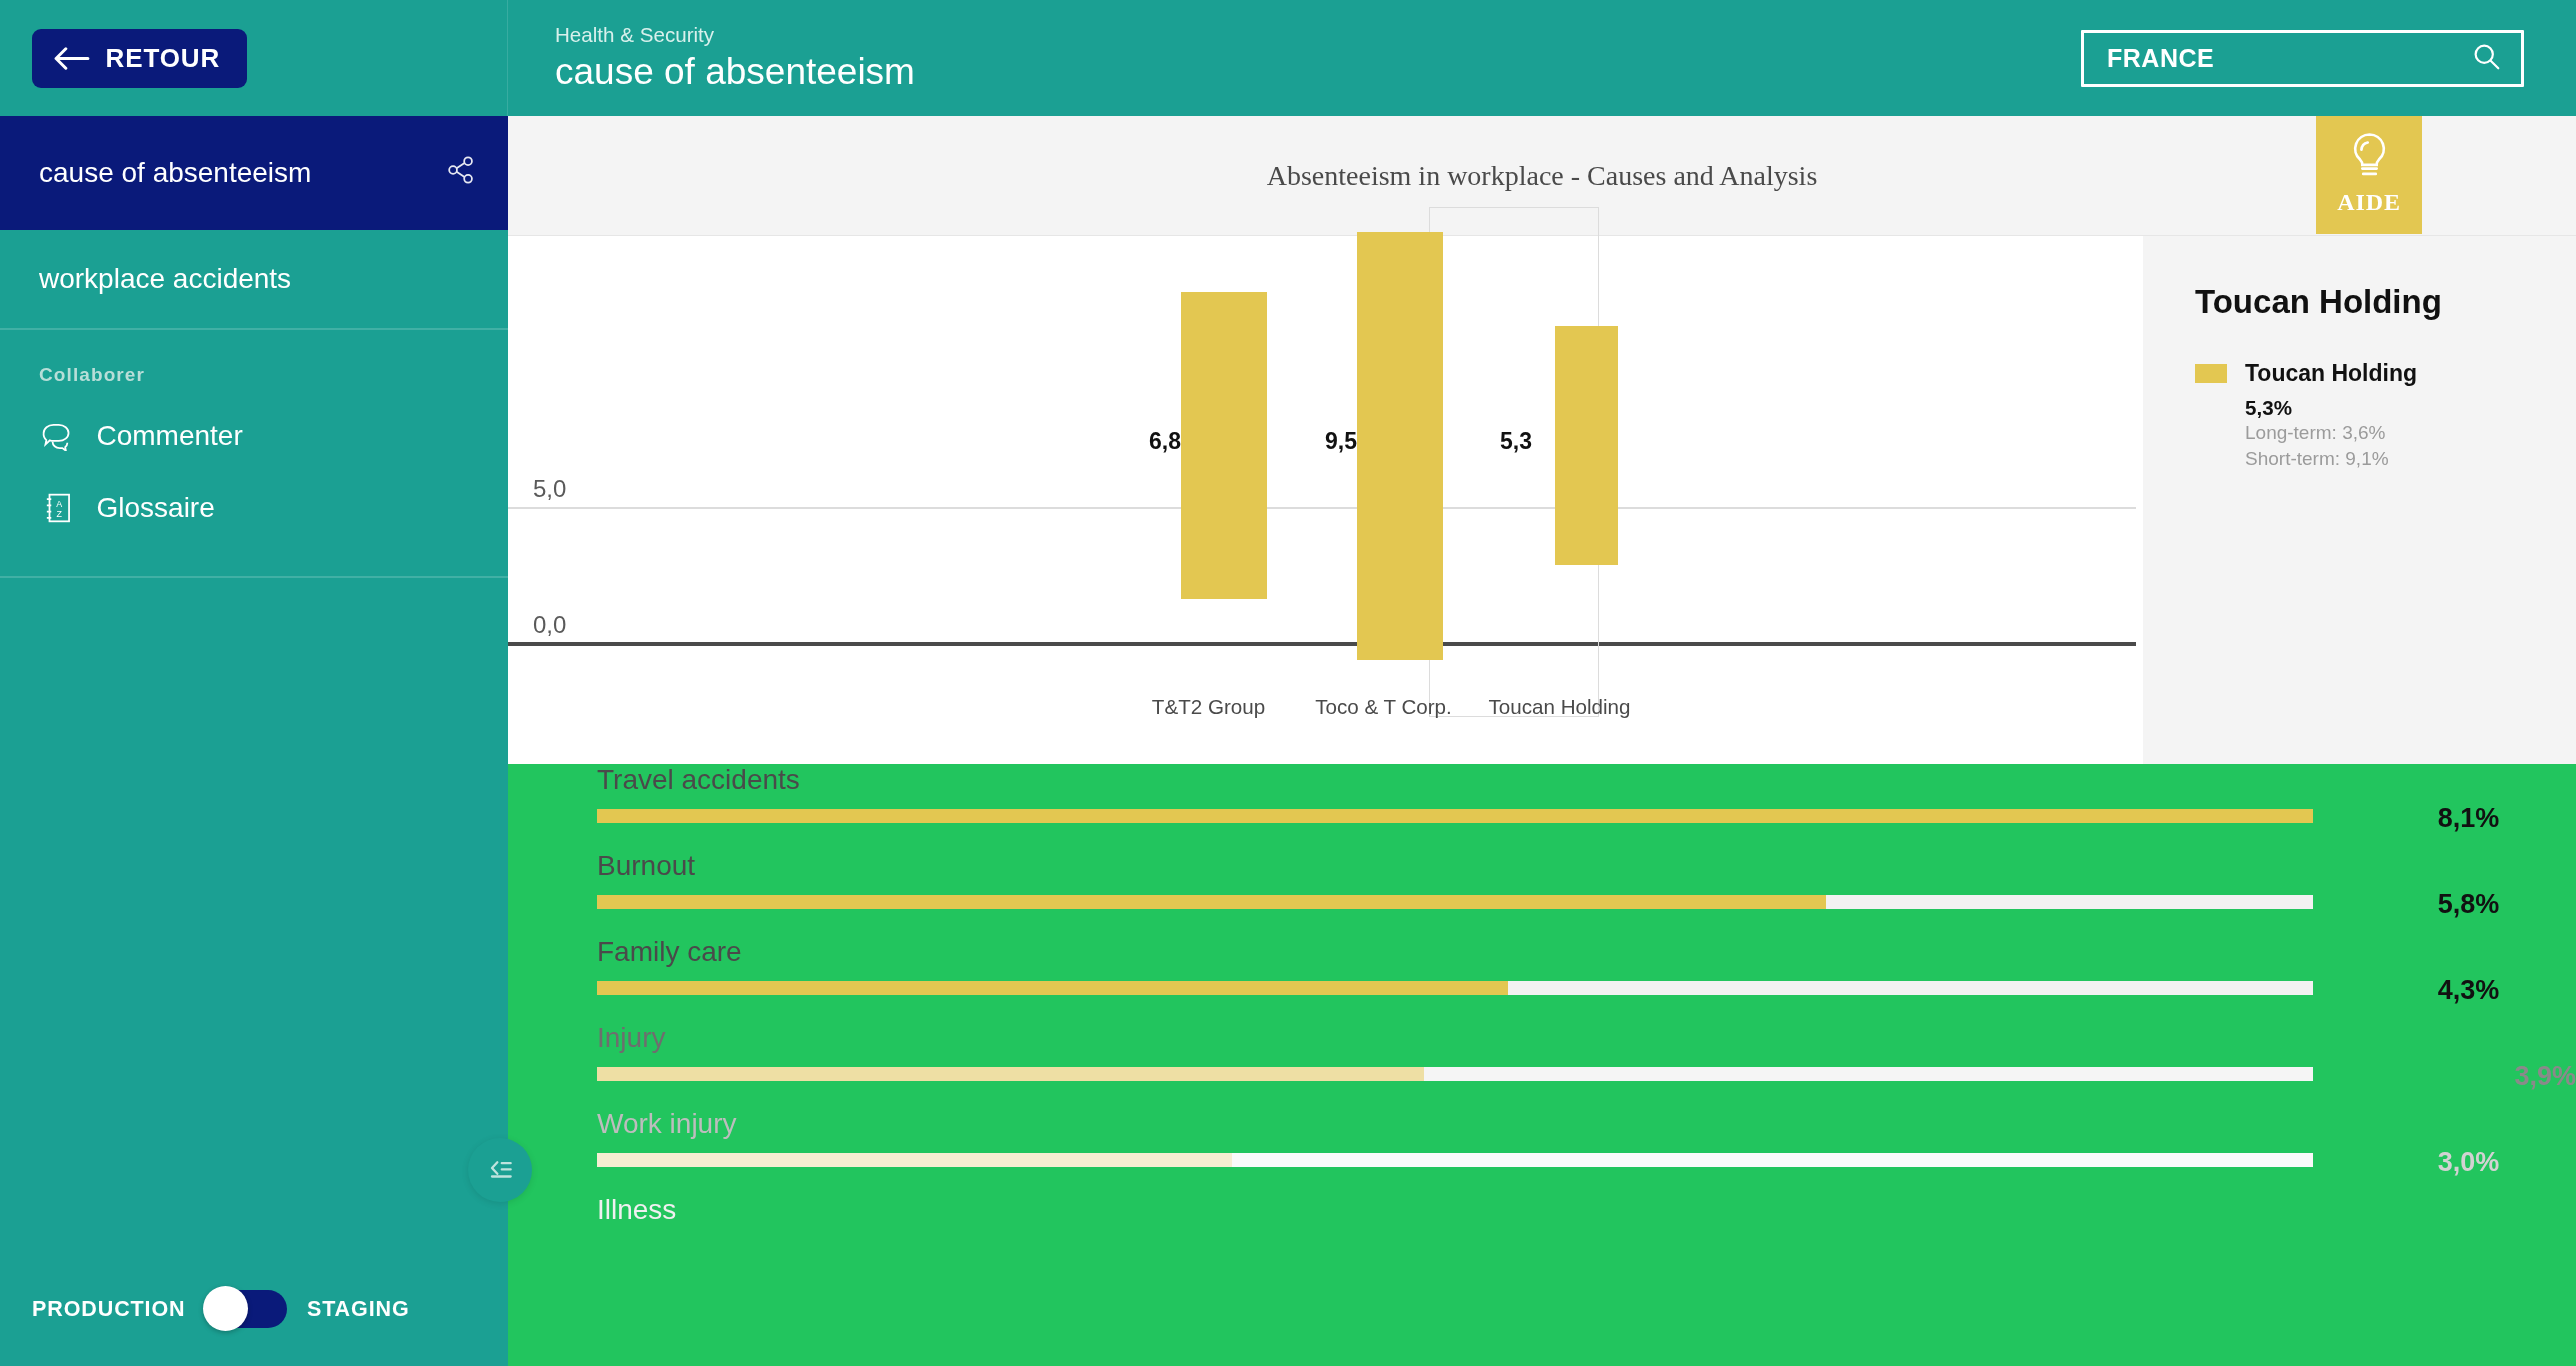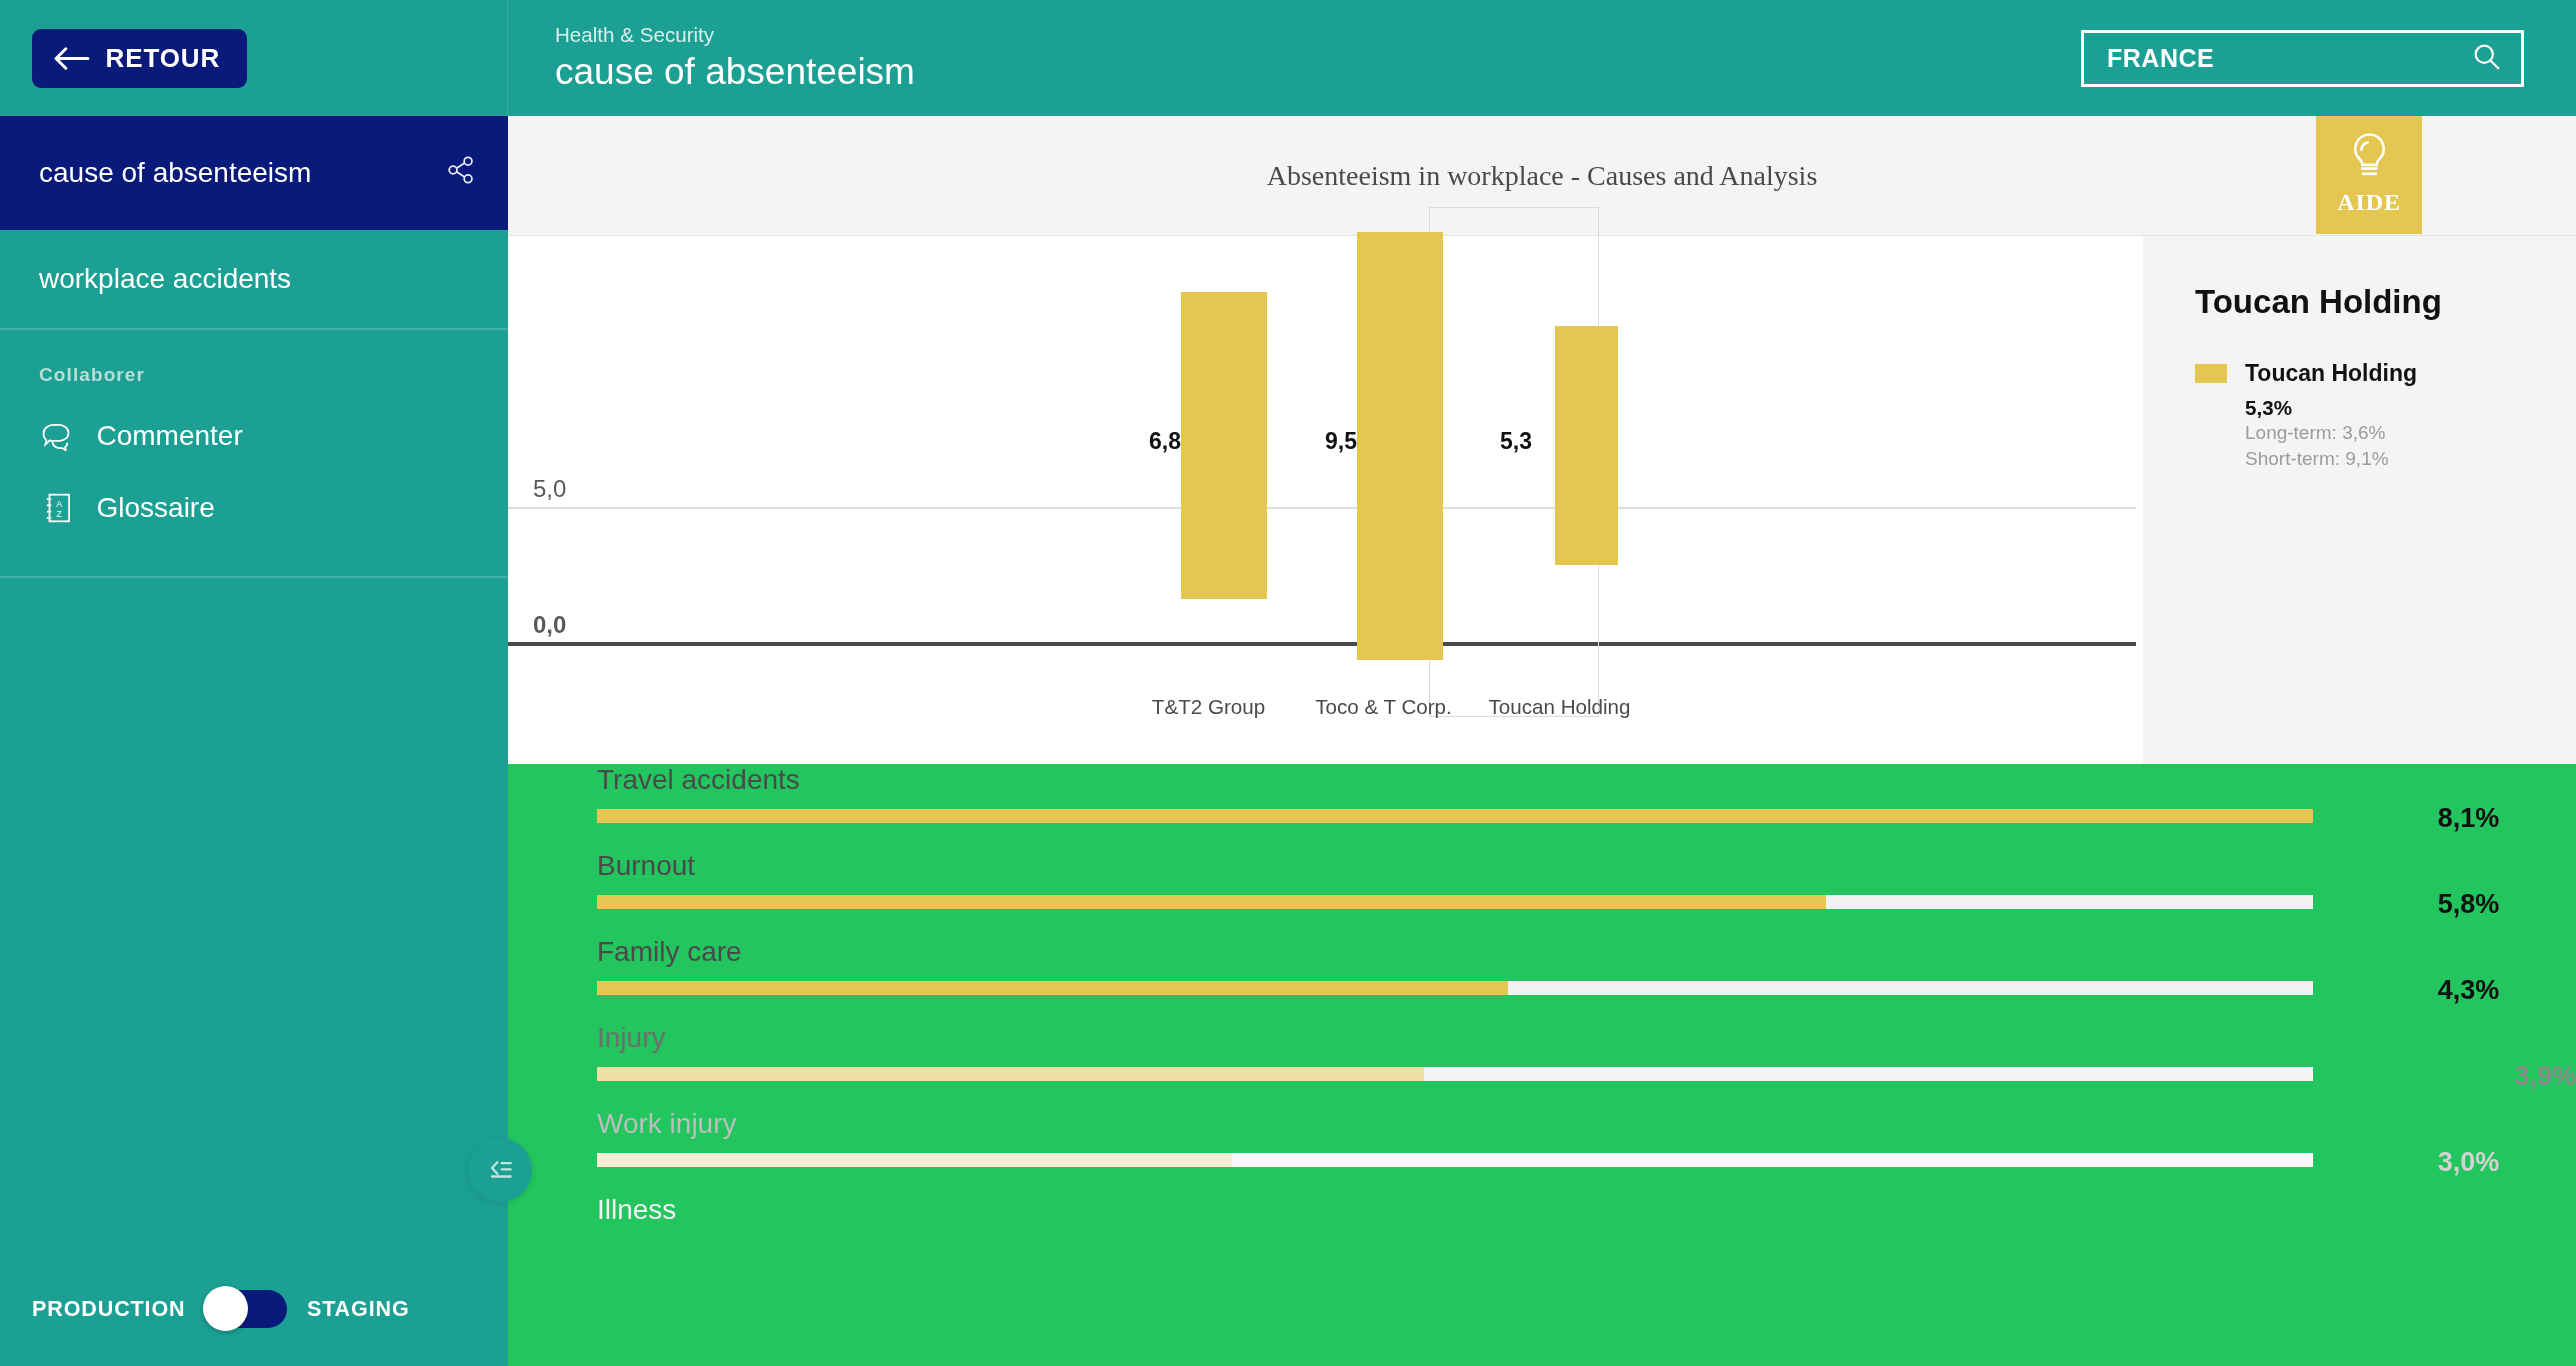--- a/index.html
+++ b/index.html
@@ -182,21 +182,21 @@
   }
   .grid-5 {
     position: absolute; left: 0; right: 7.2px; bottom: 255px;
     height: 1.8px; background: #dcdcdc;
   }
   .ytick {
     position: absolute; left: 25px;
     font-size: 24px; color: #5a5a5a;
   }
   .ytick.t5 { bottom: 261px; }
-  .ytick.t0 { bottom: 125px; font-weight: bold; }
+  .ytick.t0 { bottom: 125px; }
 
   .bars {
     position: absolute; left: 0; bottom: 122px;
     width: 100%; height: 385px;
   }
   .bar-col {
     position: absolute; bottom: 4px;
     display: flex; flex-direction: row; align-items: center; justify-content: flex-end;
   }
   .bar-val {

